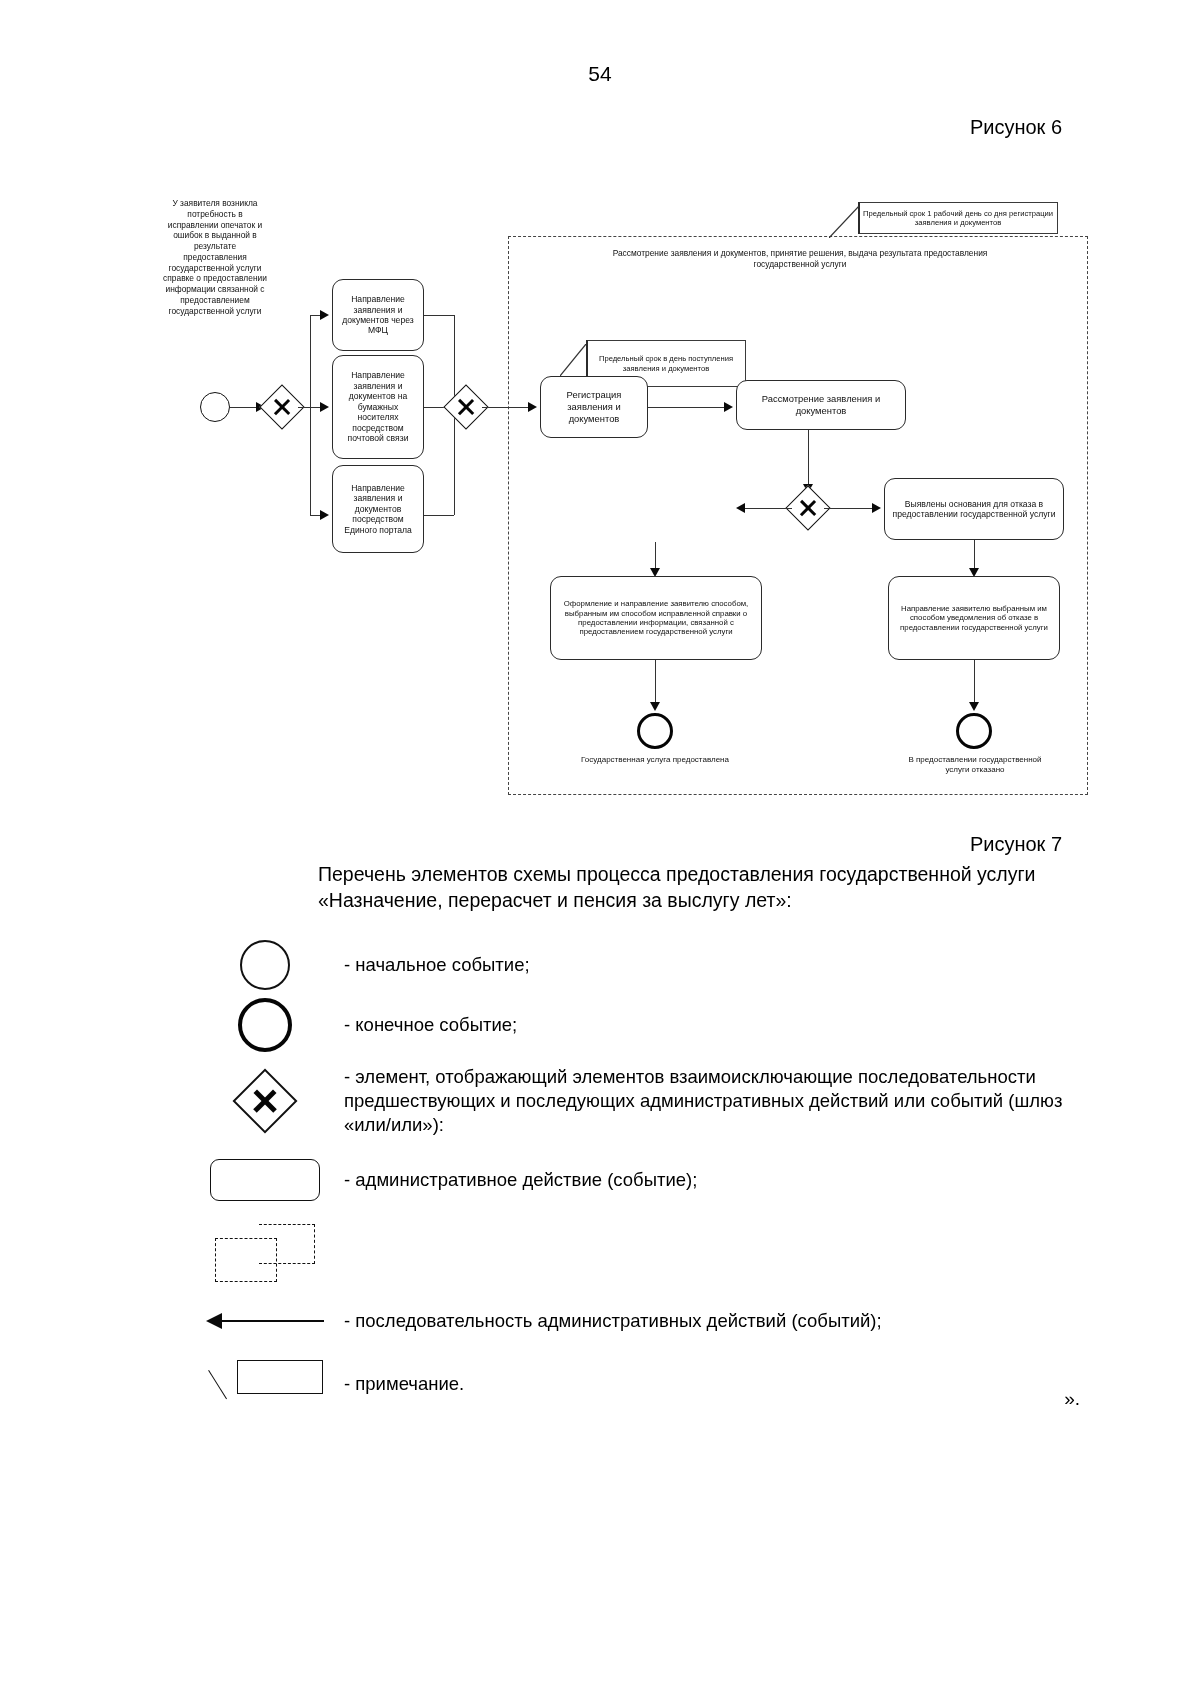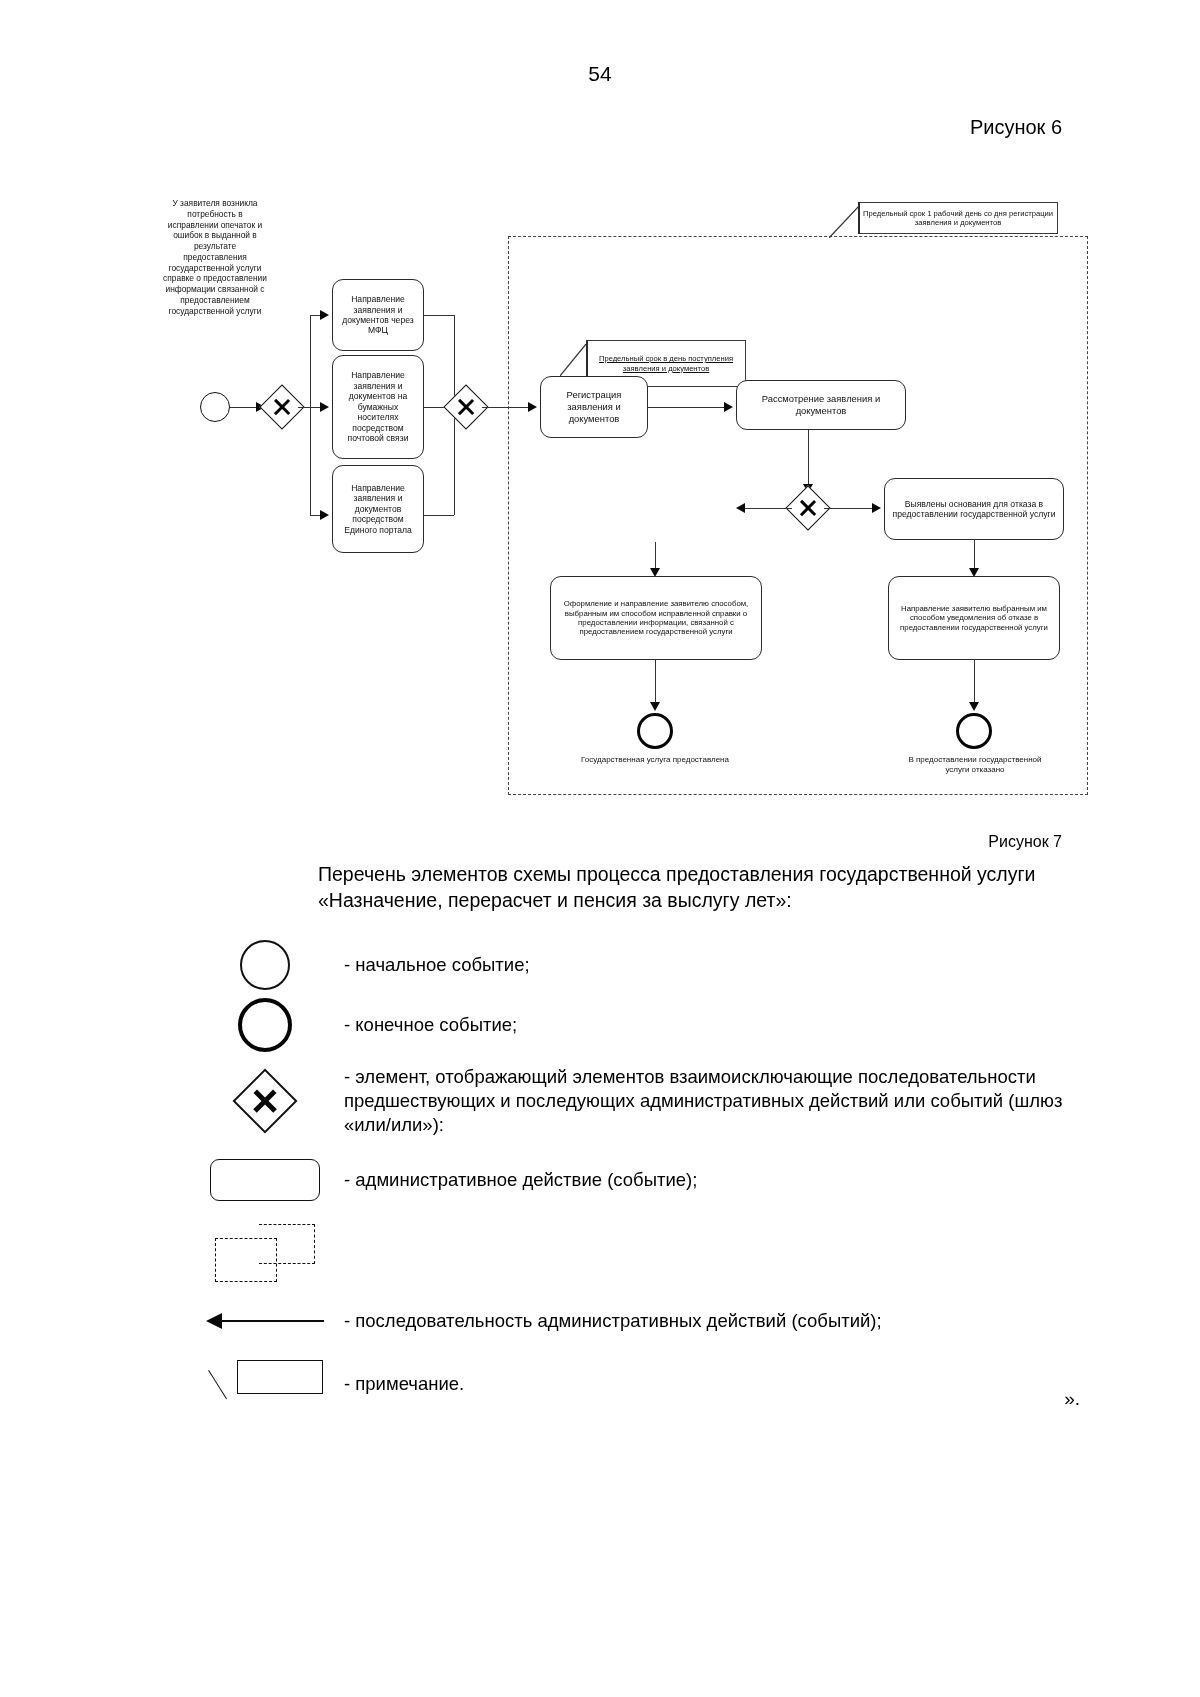--- a/index.html
+++ b/index.html
@@ -31,21 +31,21 @@
   #figure6-caption {
     position: absolute;
     top: 116px;
     right: 138px;
     font-size: 20px;
   }
   #figure7-caption {
     position: absolute;
     top: 833px;
     right: 138px;
-    font-size: 16px;
+    font-size: 20px;
     margin-left: 20px;
   }
   
   #diagram {
     position: absolute;
     top: 180px;
     left: 150px;
     width: 960px;
     height: 640px;
   }
@@ -298,29 +298,30 @@
 <body>
 
 <div class="page">
 
   <div id="page-number">54</div>
   <div id="figure6-caption">Рисунок 6</div>
 
   <div id="diagram">
 
     <div class="pool" style="left:358px; top:56px; width:580px; height:559px;"></div>
+    <div class="pool-label" style="left:430px; top:68px; width:440px;">Рассмотрение заявления и документов, принятие решения, выдача результата предоставления государственной услуги</div>
 
     <div class="note" style="left:708px; top:22px; width:200px; height:32px;">Предельный срок 1 рабочий день со дня регистрации заявления и документов</div>
     <div class="leader" style="left:679px; top:26px; width:32px; height:32px;">
       <svg width="32" height="32" viewBox="0 0 32 32">
           <line x1="0" y1="32" x2="30" y2="0" stroke="#333" stroke-width="1.2"></line>
         </svg>
     </div>
 
-    <div class="note" style="left:436px; top:160px; width:160px; height:47px;text-decoration:underline;">Предельный срок в день поступления заявления и документов</div>
+    <div class="note" style="left:436px; top:160px; width:160px; height:47px;">Предельный срок в день поступления заявления и документов</div>
     <div class="leader" style="left:410px; top:164px; width:28px; height:32px;">
       <svg width="28" height="32" viewBox="0 0 28 32">
           <line x1="0" y1="32" x2="26" y2="0" stroke="#333" stroke-width="1.2"></line>
         </svg>
     </div>
 
     <div id="start-desc" style="left:12px; top:18px; width:106px;">У заявителя возникла потребность в исправлении опечаток и ошибок в выданной в результате предоставления государственной услуги справке о предоставлении информации связанной с предоставлением государственной услуги</div>
 
     <div class="event-start" style="left:50px; top:212px; width:30px; height:30px;"></div>
 

